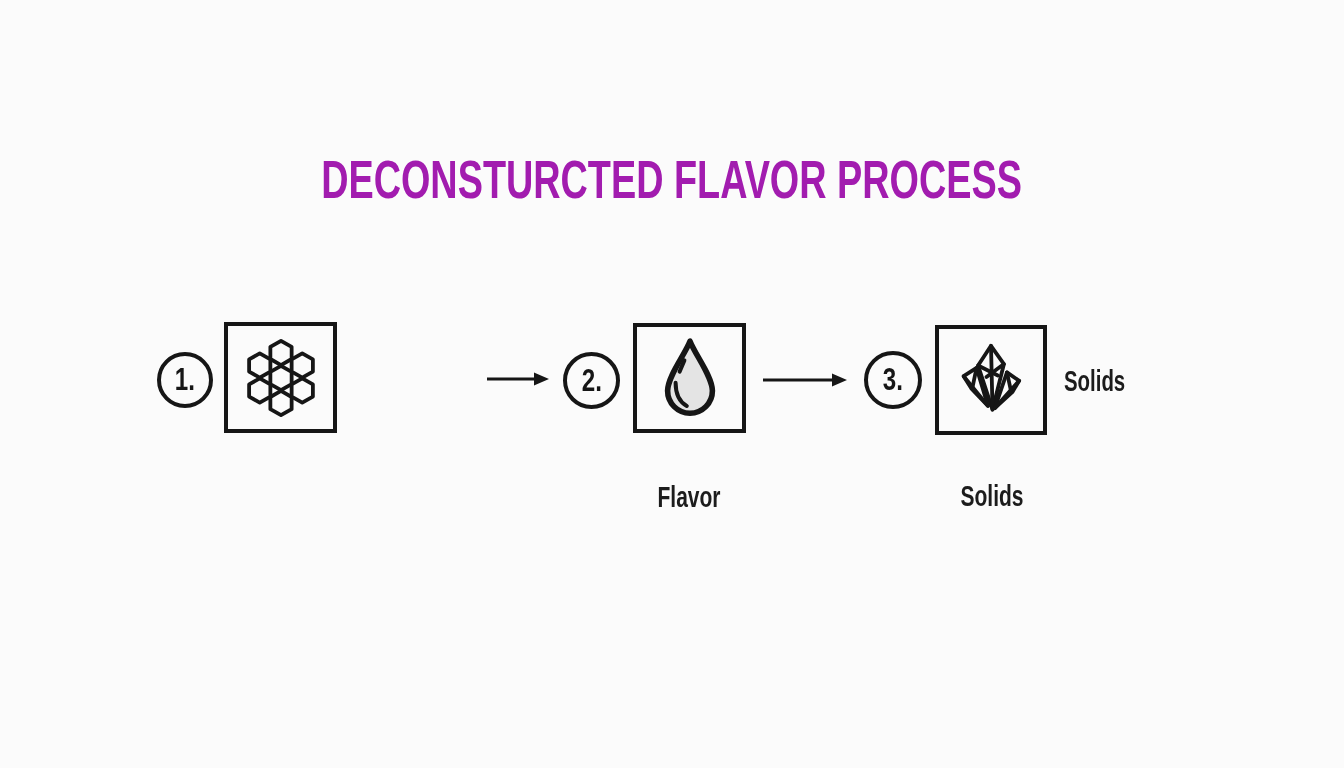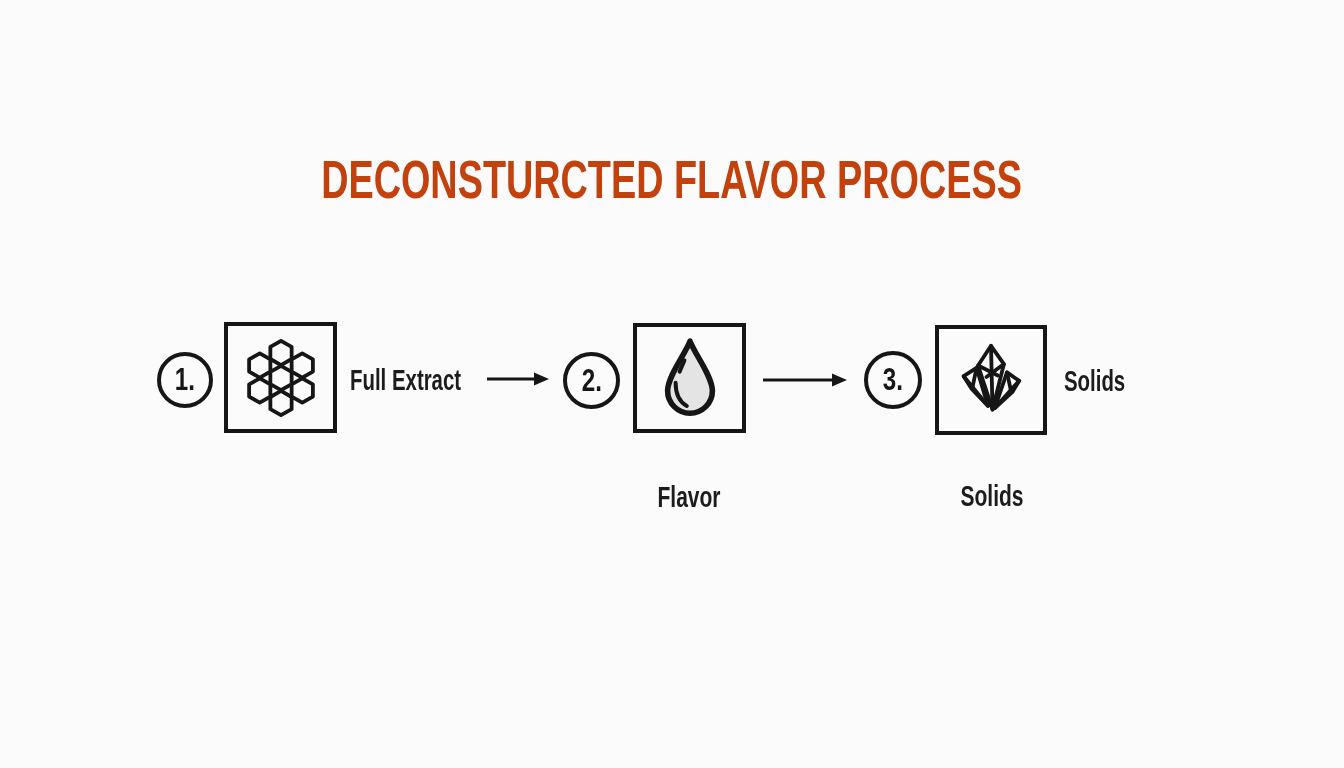--- a/index.html
+++ b/index.html
@@ -13,21 +13,21 @@
   .canvas{position:relative;width:1344px;height:768px;}
 
   
   .cond{display:inline-block;transform:scaleX(0.70);transform-origin:center;white-space:nowrap;}
   .cond-left{display:inline-block;transform:scaleX(0.68);transform-origin:left center;white-space:nowrap;}
 
   .title{
     position:absolute;left:0;top:148px;width:100%;
     text-align:center;
     font-size:54px;font-weight:bold;letter-spacing:0px;
-    color:#c2410c;
+    color:#a21caf;
   }
 
   .num-circle{
     position:absolute;
     box-sizing:border-box;
     border:4px solid #161616;
     border-radius:50%;
     display:flex;align-items:center;justify-content:center;
     font-size:31px;font-weight:bold;color:#161616;
     background:transparent;
@@ -74,23 +74,20 @@
       <path d="M50 38 L64 46 L64 62 L50 70 L36 62 L36 46 Z"></path>
       <path d="M50 5 L64 13 L64 29 L50 37 L36 29 L36 13 Z"></path>
       <path d="M50 71 L64 79 L64 95 L50 103 L36 95 L36 79 Z"></path>
       <path d="M22 21.5 L36 29.5 L36 45.5 L22 53.5 L8 45.5 L8 29.5 Z"></path>
       <path d="M22 54.5 L36 62.5 L36 78.5 L22 86.5 L8 78.5 L8 62.5 Z"></path>
       <path d="M78 21.5 L92 29.5 L92 45.5 L78 53.5 L64 45.5 L64 29.5 Z"></path>
       <path d="M78 54.5 L92 62.5 L92 78.5 L78 86.5 L64 78.5 L64 62.5 Z"></path>
     </svg>
   </div>
 
-  <div class="side-label" style="left:350px;top:365px;">
-    <span class="cond-left">Full Extract</span>
-  </div>
 
   <svg class="arrow" style="left:486px;top:370px;" width="64" height="18" viewBox="0 0 64 18">
     <line x1="1" y1="9" x2="50" y2="9" stroke="#161616" stroke-width="3.2"></line>
     <polygon points="48,2.5 63,9 48,15.5" fill="#161616"></polygon>
   </svg>
 
   <div class="num-circle" style="left:563px;top:352px;width:57px;height:57px;">
     <span class="cond">2.</span>
   </div>
 

